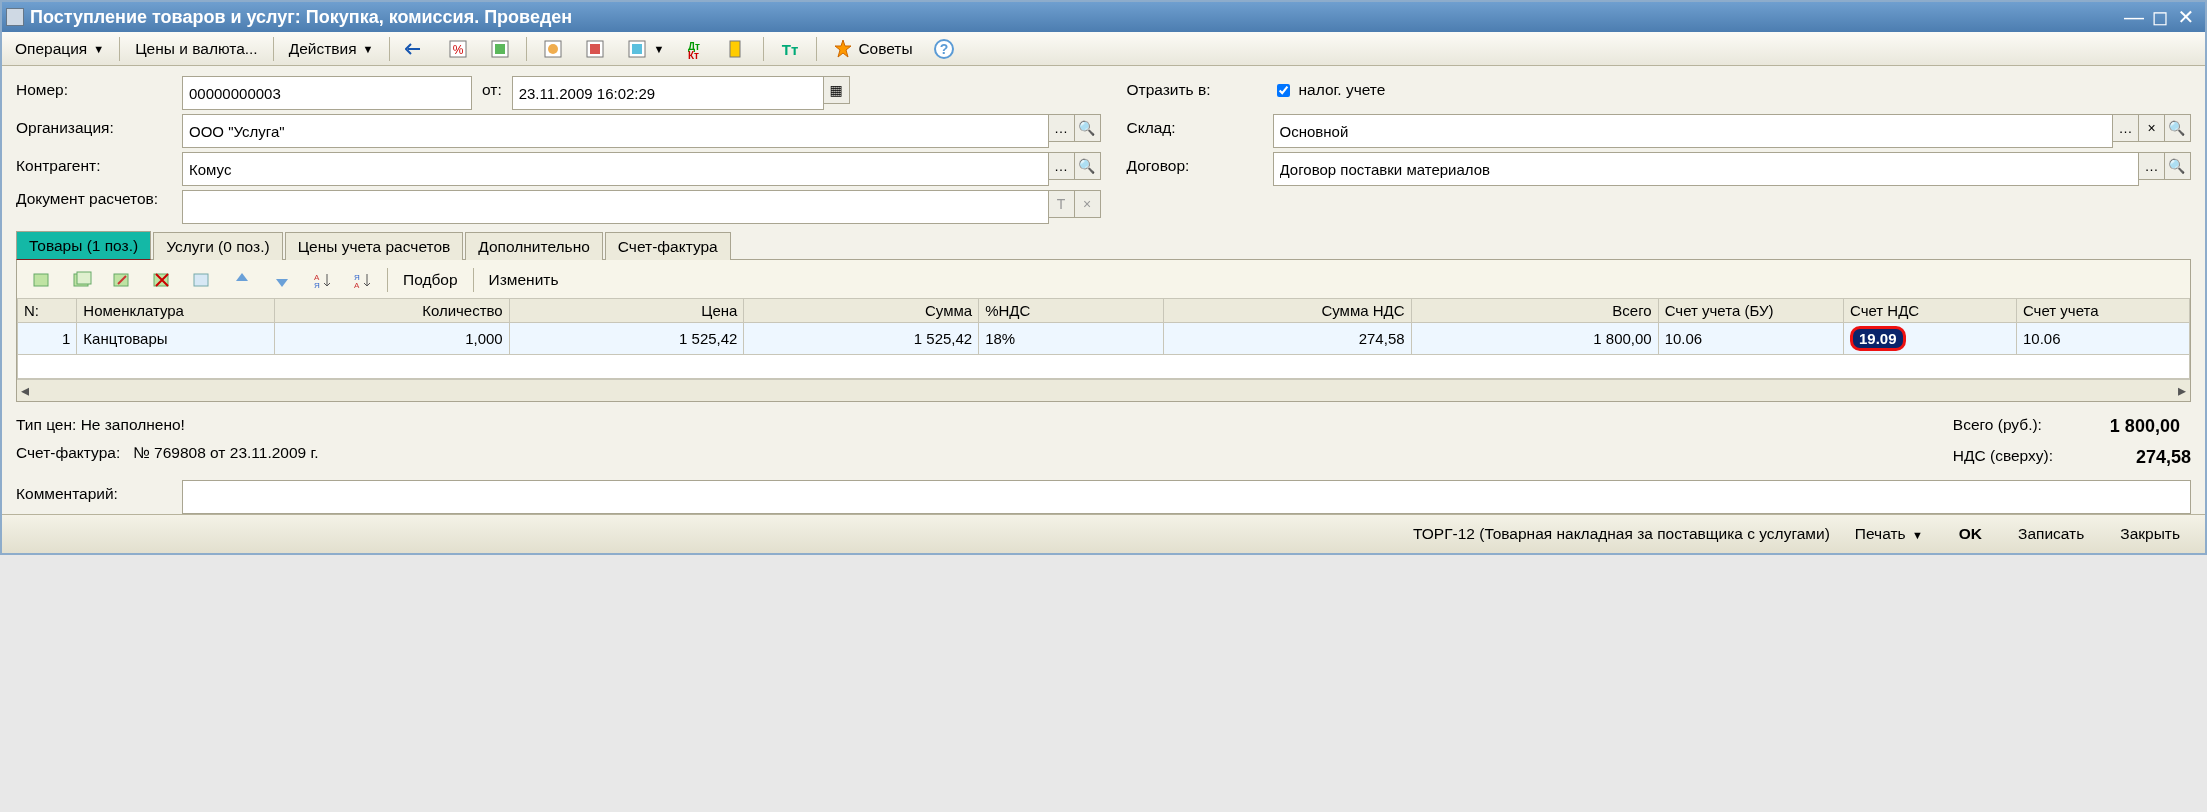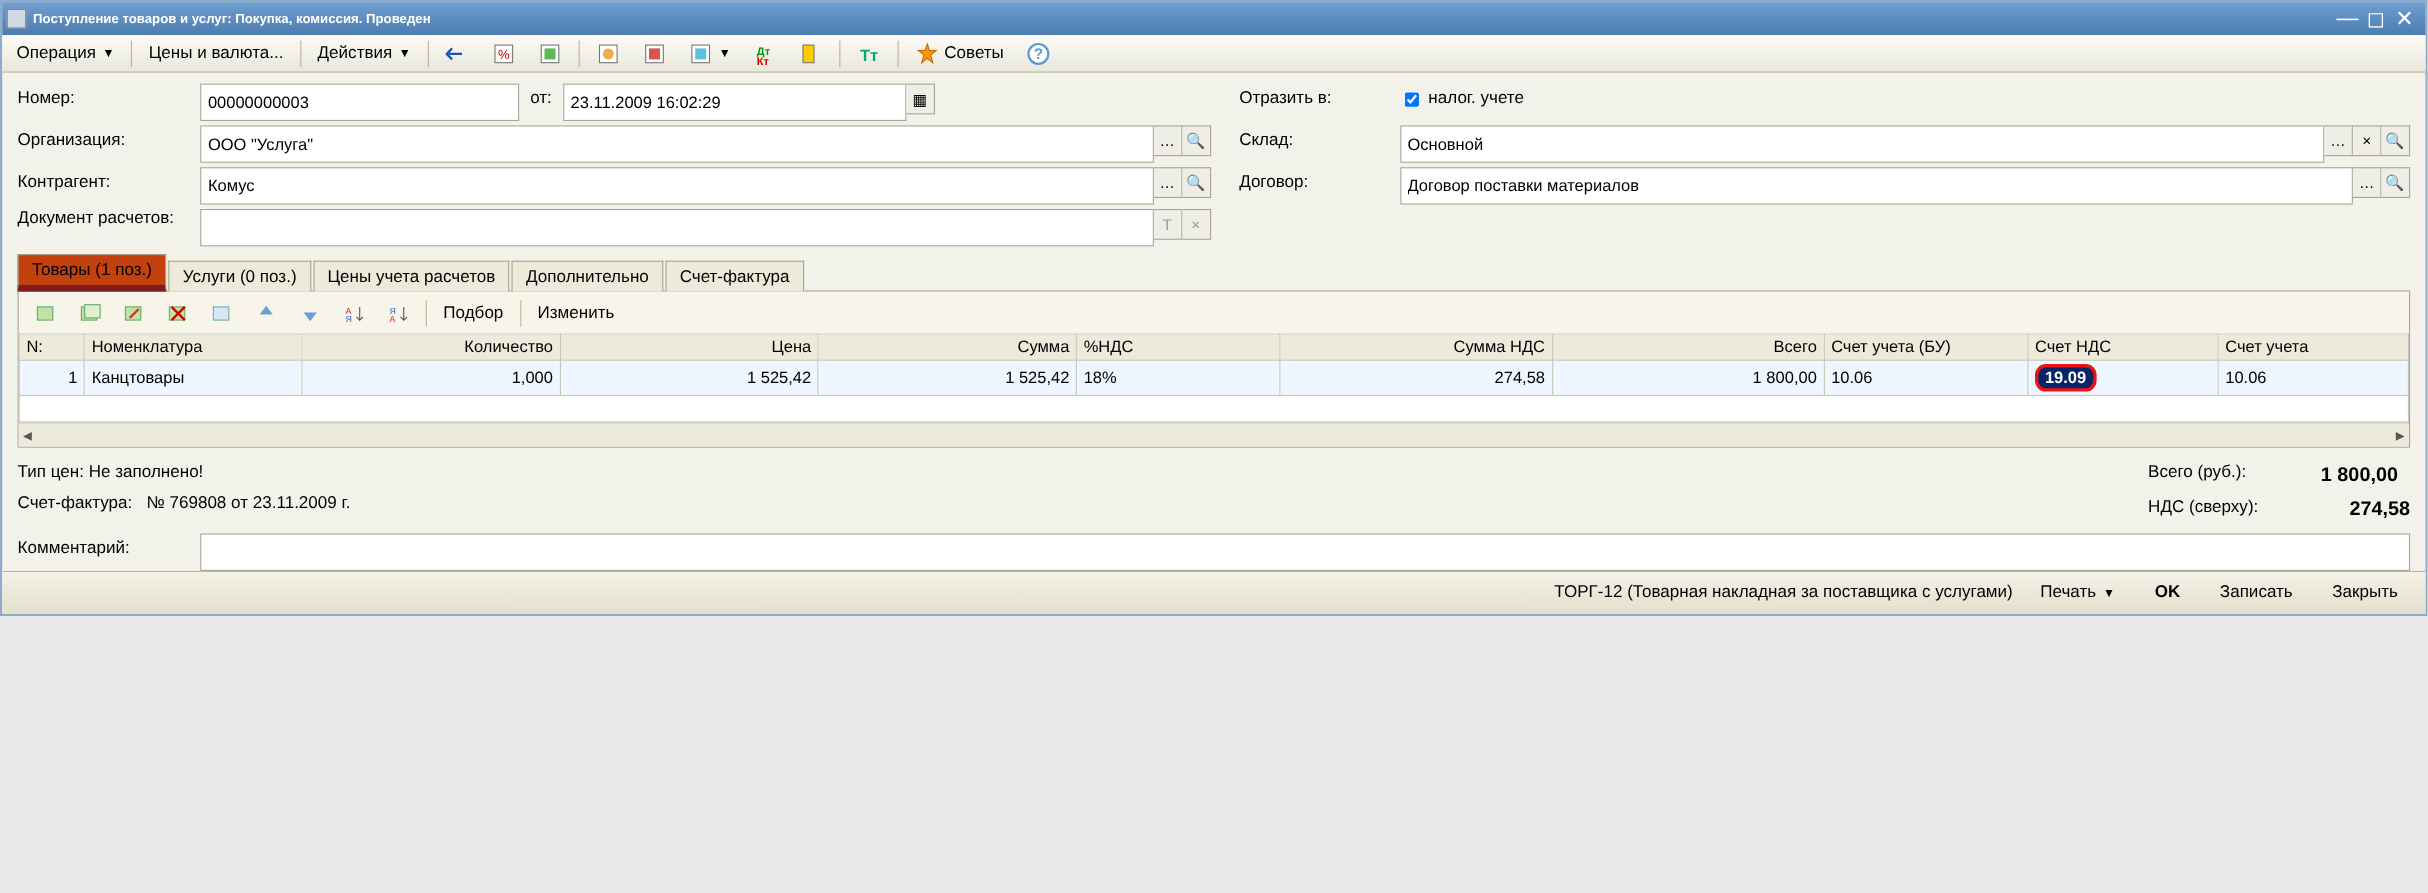--- a/index.html
+++ b/index.html
@@ -19,21 +19,21 @@
     background: linear-gradient(#6f9fcf, #4c7db0);
     color: #fff;
     display: flex;
     align-items: center;
     height: 30px;
     padding: 0 6px 0 4px;
   }
   .titlebar .tb-icon {
     width: 18px; height: 18px; background:#cfd9e4; border:1px solid #678; margin-right:6px;
   }
-  .titlebar-title { flex:1; font-weight:bold; font-size:12px; }
+  .titlebar-title { flex:1; font-weight:bold; font-size:18px; }
   .titlebar-ctrl { width:26px; text-align:center; font-size:20px; cursor:pointer; }
   .toolbar {
     background: linear-gradient(#fcfbf6,#e9e7db);
     border-bottom:1px solid #b7b39c;
     display:flex;
     align-items:center;
     height:34px;
     padding:0 4px;
     gap:2px;
   }
@@ -83,21 +83,21 @@
   .tab {
     padding:5px 12px 4px 12px;
     border:1px solid #a9a591;
     border-bottom:none;
     background:#eceadb;
     cursor:pointer;
     margin-right:2px;
     position:relative;
     top:1px;
   }
-  .tab.active { background:#c2410c; border-bottom:6px solid #7f1d1d; z-index:2; }
+  .tab.active { background:#14b8a6; border-bottom:1px solid #7f1d1d; z-index:2; }
   .tabpanel {
     border:1px solid #a9a591; background:#f7f5ea; padding:4px 0 0 0;
   }
   .tabtoolbar {
     display:flex; align-items:center; gap:2px; padding:2px 6px 4px 6px;
   }
   .tabtoolbar .ticon { width:20px; height:20px; }
   .grid { width:100%; border-collapse:collapse; background:#fff; }
   .grid th, .grid td {
     border:1px solid #c8c6b8; padding:3px 6px; font-size:15px; text-align:left; white-space:nowrap; overflow:hidden;

